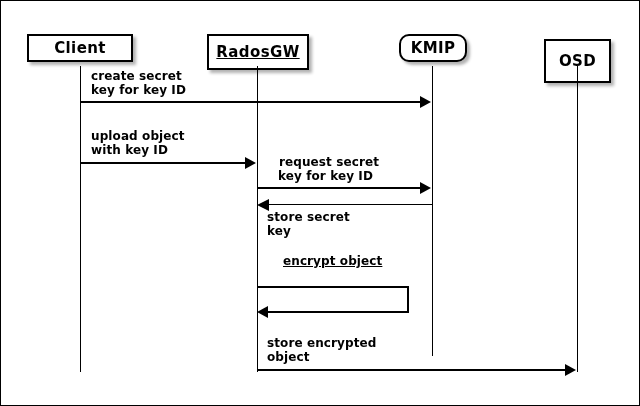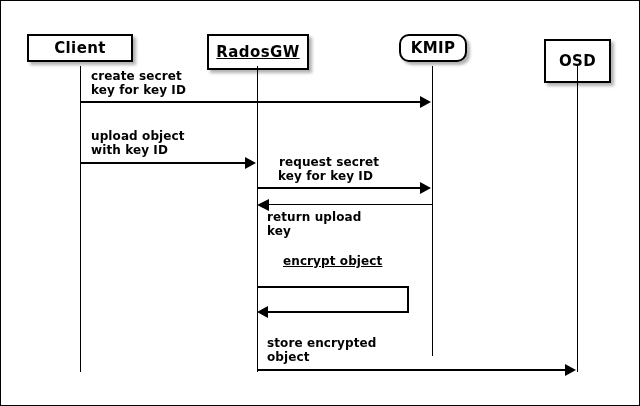--- a/index.html
+++ b/index.html
@@ -140,21 +140,21 @@
   <div class="msg-line thick" style="left:79px; top:161px; width:166px;"></div>
   <div class="arrowhead right" style="left:244px; top:156px;"></div>
 
   <div class="msg-label" style="left:278px; top:154px;">request secret</div>
   <div class="msg-label" style="left:277px; top:168px;">key for key ID</div>
   <div class="msg-line thick" style="left:256px; top:186px; width:164px;"></div>
   <div class="arrowhead right" style="left:419px; top:181px;"></div>
 
   <div class="msg-line thin" style="left:266px; top:203px; width:165px;"></div>
   <div class="arrowhead left-thin" style="left:256px; top:198px;"></div>
-  <div class="msg-label" style="left:266px; top:209px;">return upload</div>
+  <div class="msg-label" style="left:266px; top:209px;">store secret</div>
   <div class="msg-label" style="left:266px; top:223px;">key</div>
 
   <div class="msg-label" style="left:282px; top:253px;text-decoration:underline;">encrypt object</div>
 
   <div class="selfloop-top" style="left:256px; top:285px; width:152px;"></div>
   <div class="selfloop-right" style="left:406px; top:285px; height:27px;"></div>
   <div class="selfloop-bottom" style="left:267px; top:310px; width:141px;"></div>
   <div class="arrowhead left" style="left:256px; top:305px;"></div>
 
   <div class="msg-label" style="left:266px; top:335px;">store encrypted</div>

